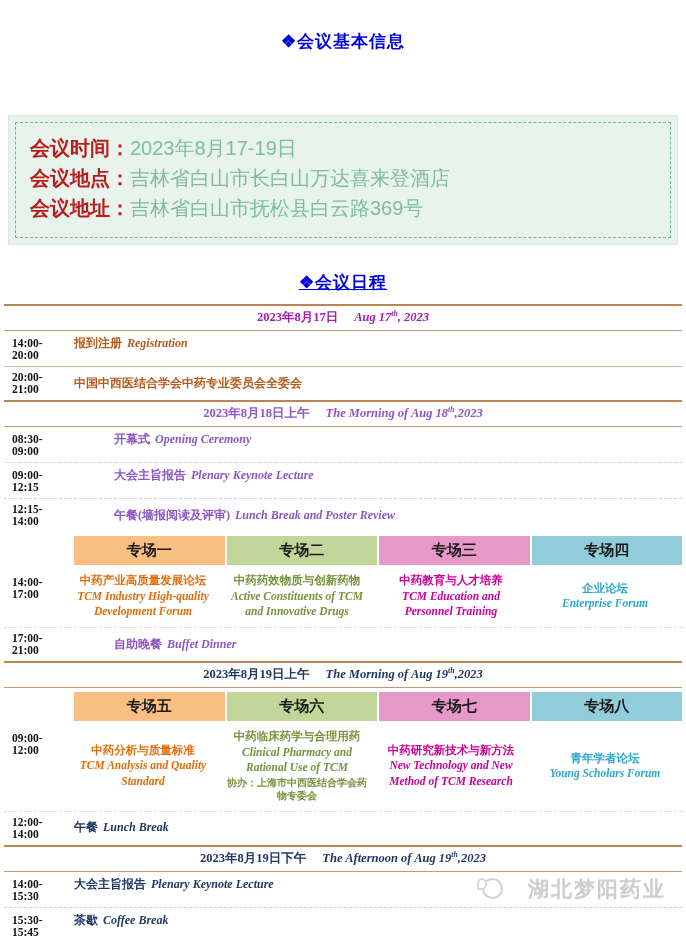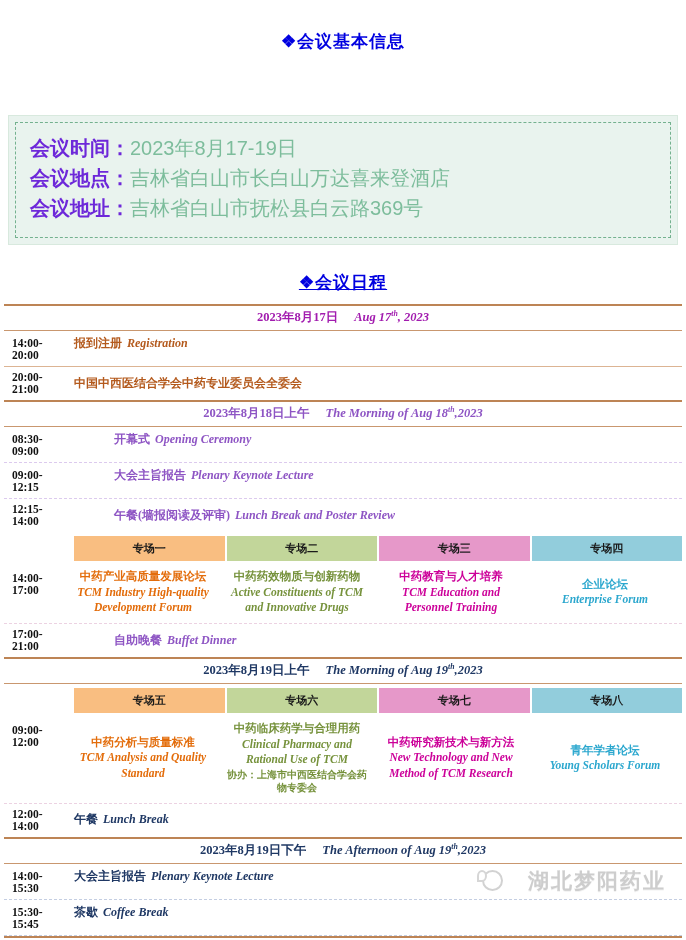--- a/index.html
+++ b/index.html
@@ -7,21 +7,21 @@
   body { font-family: "Liberation Sans", sans-serif; }
 
   .main-title { text-align: center; color: #0000E0; font-weight: bold; font-size: 17px; letter-spacing: 1px; }
   #title1 { padding-top: 30px; }
   #title2 { margin-top: 26px; text-decoration: underline; }
 
   
   .info-box { margin: 62px 8px 0; background: #e9f3ee; border: 1px solid #d8e9de; padding: 6px; }
   .info-inner { border: 1px dashed #74b18f; padding: 10px 10px 14px 14px; }
   .info-line { font-size: 20px; line-height: 30px; white-space: nowrap; }
-  .info-label { color: #6d28d9; font-weight: bold; }
+  .info-label { color: #b91c1c; font-weight: bold; }
   .info-value { color: #7dbd9c; }
 
   
   .sched { margin: 10px 4px 0; font-family: "Liberation Serif", serif; border-bottom: 2px solid #bd8455; }
   .day-header { text-align: center; font-weight: bold; font-size: 12.5px; padding: 3px 0 4px;
                 border-top: 2px solid #bd8455; border-bottom: 1px solid #c9976f; }
   .day-header .en { font-style: italic; margin-left: 16px; }
   sup { font-size: 0.62em; }
 
   .t-row { display: flex; padding: 4px 0 5px; border-bottom: 1px dashed #d8c3da; align-items: baseline; }
@@ -34,21 +34,21 @@
   .sec-day1 .day-header { color: #a21caf; }
   .sec-day1 .t-row { border-bottom: 1px solid #dcb493; }
   .sec-day1 .t-row:last-child { border-bottom: none; }
   .sec-day2 .t-content, .sec-day2 .day-header { color: #8e55c4; }
   .sec-day2 .t-row { border-bottom-color: #dccaee; gap: 40px; }
   .sec-day3 .t-content, .sec-day3 .day-header { color: #1f3864; }
   .sec-day3 .t-row { border-bottom-color: #c4cee2; }
 
   .sess-hrow { display: flex; margin-top: 4px; }
   .sess-spacer { width: 70px; flex: none; }
-  .sess-h { flex: 1; text-align: center; font-weight: bold; font-size: 11px; color: #1a1a1a; padding: 5px 12px; border-left: 2px solid #fff; }
+  .sess-h { flex: 1; text-align: center; font-weight: bold; font-size: 15px; color: #1a1a1a; padding: 5px 12px; border-left: 2px solid #fff; }
   .sess-h:nth-child(2) { border-left: none; }
   .bg-o { background: #F9BE81; } .bg-g { background: #C2D69A; }
   .bg-p { background: #E698C9; } .bg-b { background: #92CDDC; }
 
   .sess-row { display: flex; align-items: center; padding: 2px 0 6px; border-bottom: 1px dashed #ecd2e2; }
   .sess-row .t-time { align-self: flex-start; padding-top: 9px; }
   .sess-cell { flex: 1; text-align: center; font-weight: bold; font-size: 11.5px; line-height: 1.33; padding: 6px 7px 2px; }
   .sess-cell .cn { display: block; }
   .sess-cell .en { display: block; font-style: italic; }
   .sess-cell .note { display: block; font-size: 10px; margin-top: 1px; }

